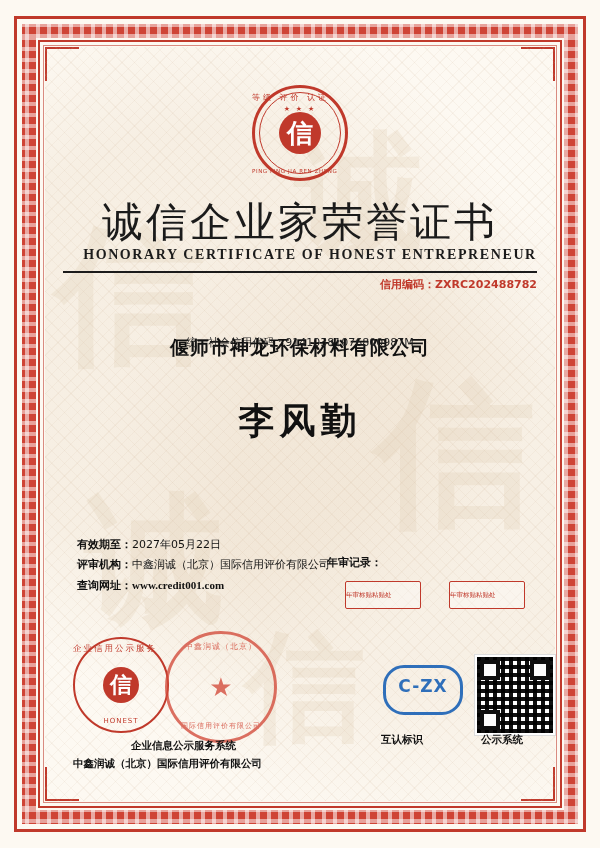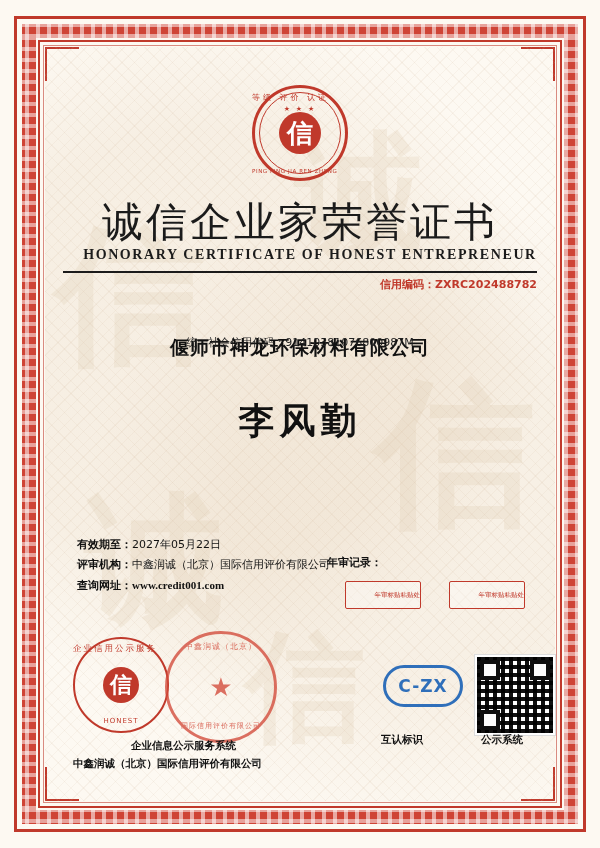--- a/index.html
+++ b/index.html
@@ -270,21 +270,21 @@
   }
   .stamp-box {
     position: absolute;
     width: 74px;
     height: 26px;
     border: 1px solid #c0392b;
     border-radius: 2px;
     font-family: "DejaVu Sans", sans-serif;
     font-size: 6.5px;
     color: #c0392b;
-    text-align: right;
+    text-align: left;
     line-height: 26px;
     background: rgba(255,255,255,0.35);
   }
   .stamp-box.b1 { left: 300px; top: 534px; }
   .stamp-box.b2 { left: 404px; top: 534px; }
 
   
   .logo-credit {
     position: absolute;
     left: 28px;
@@ -354,21 +354,21 @@
     position: absolute; left: 0; right: 0; bottom: 12px;
     text-align: center; color: #d34a3a; font-size: 7px; letter-spacing: 1px;
     font-family: "DejaVu Sans", sans-serif;
   }
 
   .logo-mutual {
     position: absolute;
     left: 338px;
     top: 618px;
     width: 80px;
-    height: 42px;
+    height: 50px;
   }
   .logo-mutual .badge {
     position: absolute;
     inset: 0;
     border: 3px solid #2f6fba;
     border-radius: 21px;
     box-sizing: border-box;
     color: #2f6fba;
     font-family: "DejaVu Sans", sans-serif;
     font-size: 17px;

